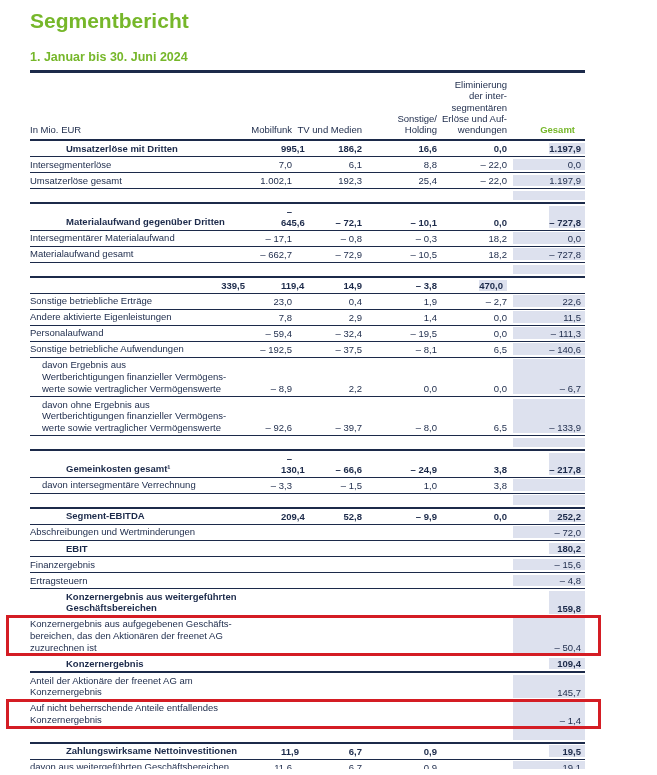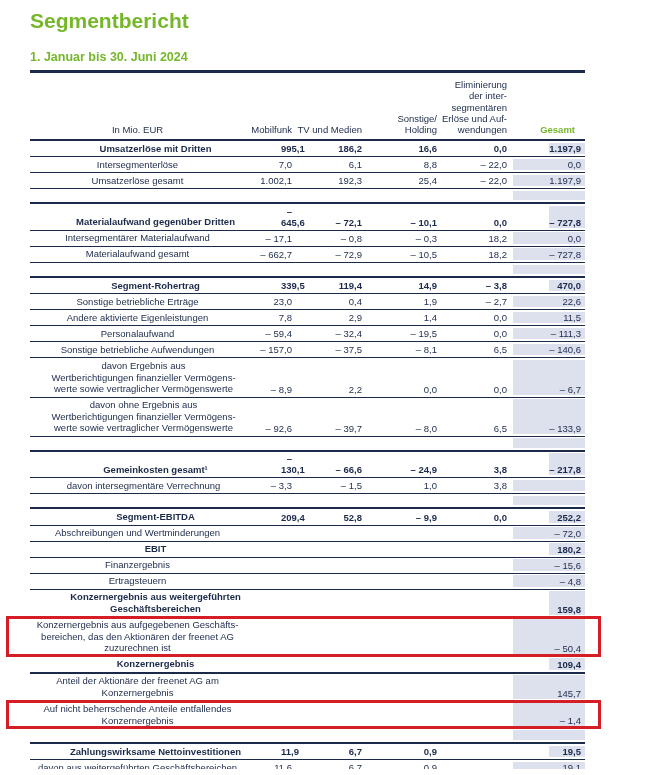--- a/index.html
+++ b/index.html
@@ -44,21 +44,21 @@
   .thead{
     align-items:end;
     padding:6px 0 4px 0;
     border-bottom:2px solid var(--navy);
     min-height:64px;
   }
   .thead .c{white-space:pre-line;line-height:1.18;}
   .thead .gesamt-h{color:var(--green);font-weight:bold;padding-right:10px;}
   .c{min-width:0;}
   .num{text-align:right;align-self:end;}
-  .label{text-align:center;white-space:pre-line;line-height:1.22;}
+  .label{text-align:left;white-space:pre-line;line-height:1.22;}
   .row{
     position:relative;
     align-items:end;
     min-height:15px;
     padding:1.5px 0 2px 0;
   }
   .row.bt-thin{border-top:1px solid var(--navy);}
   .row.bt-thick{border-top:2px solid var(--navy);}
   .row.bold .label,.row.bold .num{font-weight:bold;margin-left:36px;}
   .row.indent .label{padding-left:12px;}
@@ -162,21 +162,20 @@
         </div>
         <div class="grid row spacer bt-thin">
           <div class="c label"></div>
           <div class="c num"></div>
           <div class="c num"></div>
           <div class="c num"></div>
           <div class="c num"></div>
           <div class="c num gesamt"></div>
         </div>
         <div class="grid row bold bt-thick">
-          <div class="c label">Segment-Rohertrag</div>
           <div class="c num">339,5</div>
           <div class="c num">119,4</div>
           <div class="c num">14,9</div>
           <div class="c num">– 3,8</div>
           <div class="c num gesamt">470,0</div>
         </div>
         <div class="grid row bt-thin">
           <div class="c label">Sonstige betriebliche Erträge</div>
           <div class="c num">23,0</div>
           <div class="c num">0,4</div>
@@ -195,21 +194,21 @@
         <div class="grid row bt-thin">
           <div class="c label">Personalaufwand</div>
           <div class="c num">– 59,4</div>
           <div class="c num">– 32,4</div>
           <div class="c num">– 19,5</div>
           <div class="c num">0,0</div>
           <div class="c num gesamt">– 111,3</div>
         </div>
         <div class="grid row bt-thin">
           <div class="c label">Sonstige betriebliche Aufwendungen</div>
-          <div class="c num">– 157,0</div>
+          <div class="c num">– 192,5</div>
           <div class="c num">– 37,5</div>
           <div class="c num">– 8,1</div>
           <div class="c num">6,5</div>
           <div class="c num gesamt">– 140,6</div>
         </div>
         <div class="grid row indent bt-thin">
           <div class="c label">davon Ergebnis aus
 Wertberichtigungen finanzieller Vermögens-
 werte sowie vertraglicher Vermögenswerte</div>
           <div class="c num">– 8,9</div>

